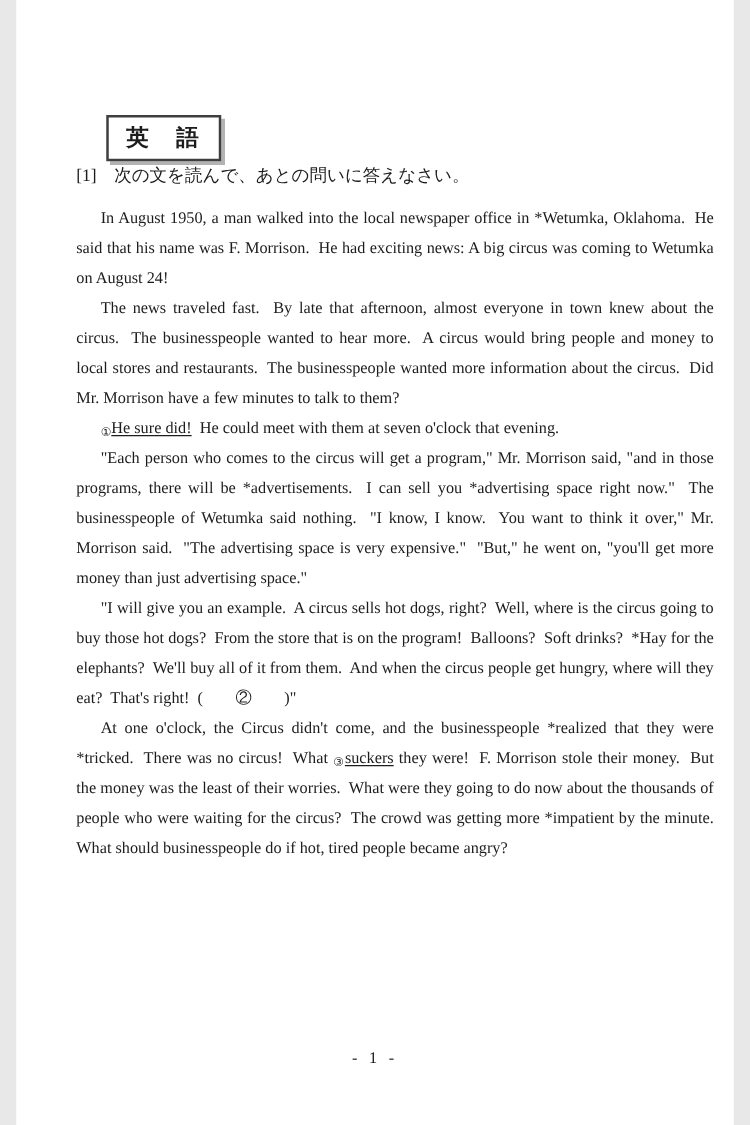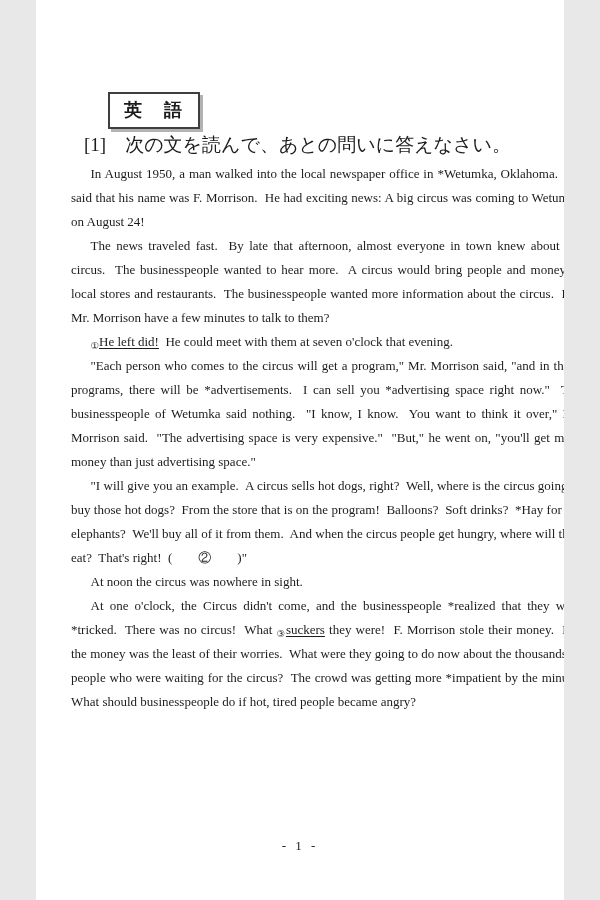--- a/index.html
+++ b/index.html
@@ -1,18 +1,18 @@
 <!DOCTYPE html>
 <html><head>
 <meta charset="utf-8">
 <style>
   html, body { margin: 0; padding: 0; background: #e8e8e8; }
   .page {
     position: relative;
-    width: 528px;
+    width: 574px;
     height: 900px;
     margin: 0 auto;
     background: #ffffff;
     font-family: "Liberation Serif", "DejaVu Serif", serif;
     color: #1c1c1c;
     overflow: hidden;
   }
   .title-box {
     position: absolute;
     top: 92px;
@@ -23,27 +23,27 @@
     font-size: 18px;
     font-weight: bold;
     letter-spacing: 2px;
     background: #ffffff;
   }
   .section-heading {
     position: absolute;
     top: 132px;
     left: 48px;
     width: 510px;
-    font-size: 19px;
+    font-size: 14px;
     font-weight: normal;
   }
   .passage {
     position: absolute;
     top: 162px;
-    left: 35px;
+    left: 48px;
     width: 510px;
     font-size: 13px;
     line-height: 24px;
     text-align: justify;
     font-family: Liberation Serif, serif;
   }
   .para {
     margin: 0;
     text-indent: 1.5em;
     white-space: pre-wrap;
@@ -74,24 +74,23 @@
 
   <div class="title-box">
     <span>英　語</span>
   </div>
 
   <div class="section-heading">[1]　次の文を読んで、あとの問いに答えなさい。</div>
 
   <div class="passage" id="passage">
       <p class="para"><span>In August 1950, a man walked into the local newspaper office in *Wetumka, Oklahoma.  He said that his name was F. Morrison.  He had exciting news: A big circus was coming to Wetumka on August 24!</span></p>
       <p class="para"><span>The news traveled fast.  By late that afternoon, almost everyone in town knew about the circus.  The businesspeople wanted to hear more.  A circus would bring people and money to local stores and restaurants.  The businesspeople wanted more information about the circus.  Did Mr. Morrison have a few minutes to talk to them?</span></p>
-      <p class="para"><span class="circ">①</span><span class="u">He left did!</span><span>  He could meet with them at seven o'clock that evening.</span></p>
+      <p class="para"><span class="circ">①</span><span class="u">He sure did!</span><span>  He could meet with them at seven o'clock that evening.</span></p>
       <p class="para"><span>"Each person who comes to the circus will get a program," Mr. Morrison said, "and in those programs, there will be *advertisements.  I can sell you *advertising space right now."  The businesspeople of Wetumka said nothing.  "I know, I know.  You want to think it over," Mr. Morrison said.  "The advertising space is very expensive."  "But," he went on, "you'll get more money than just advertising space."</span></p>
       <p class="para"><span>"I will give you an example.  A circus sells hot dogs, right?  Well, where is the circus going to buy those hot dogs?  From the store that is on the program!  Balloons?  Soft drinks?  *Hay for the elephants?  We'll buy all of it from them.  And when the circus people get hungry, where will they eat?  That's right!  (　　②　　)"</span></p>
-      <p class="para"><span>At noon the circus was nowhere in sight.</span></p>
       <p class="para"><span>At one o'clock, the Circus didn't come, and the businesspeople *realized that they were *tricked.  There was no circus!  What </span><span class="circ">③</span><span class="u">suckers</span><span> they were!  F. Morrison stole their money.  But the money was the least of their worries.  What were they going to do now about the thousands of people who were waiting for the circus?  The crowd was getting more *impatient by the minute.  What should businesspeople do if hot, tired people became angry?</span></p>
     </div>
 
   <div class="footer">
     <span>- 1 -</span>
   </div>
 
 </div>
 
 </body></html>

